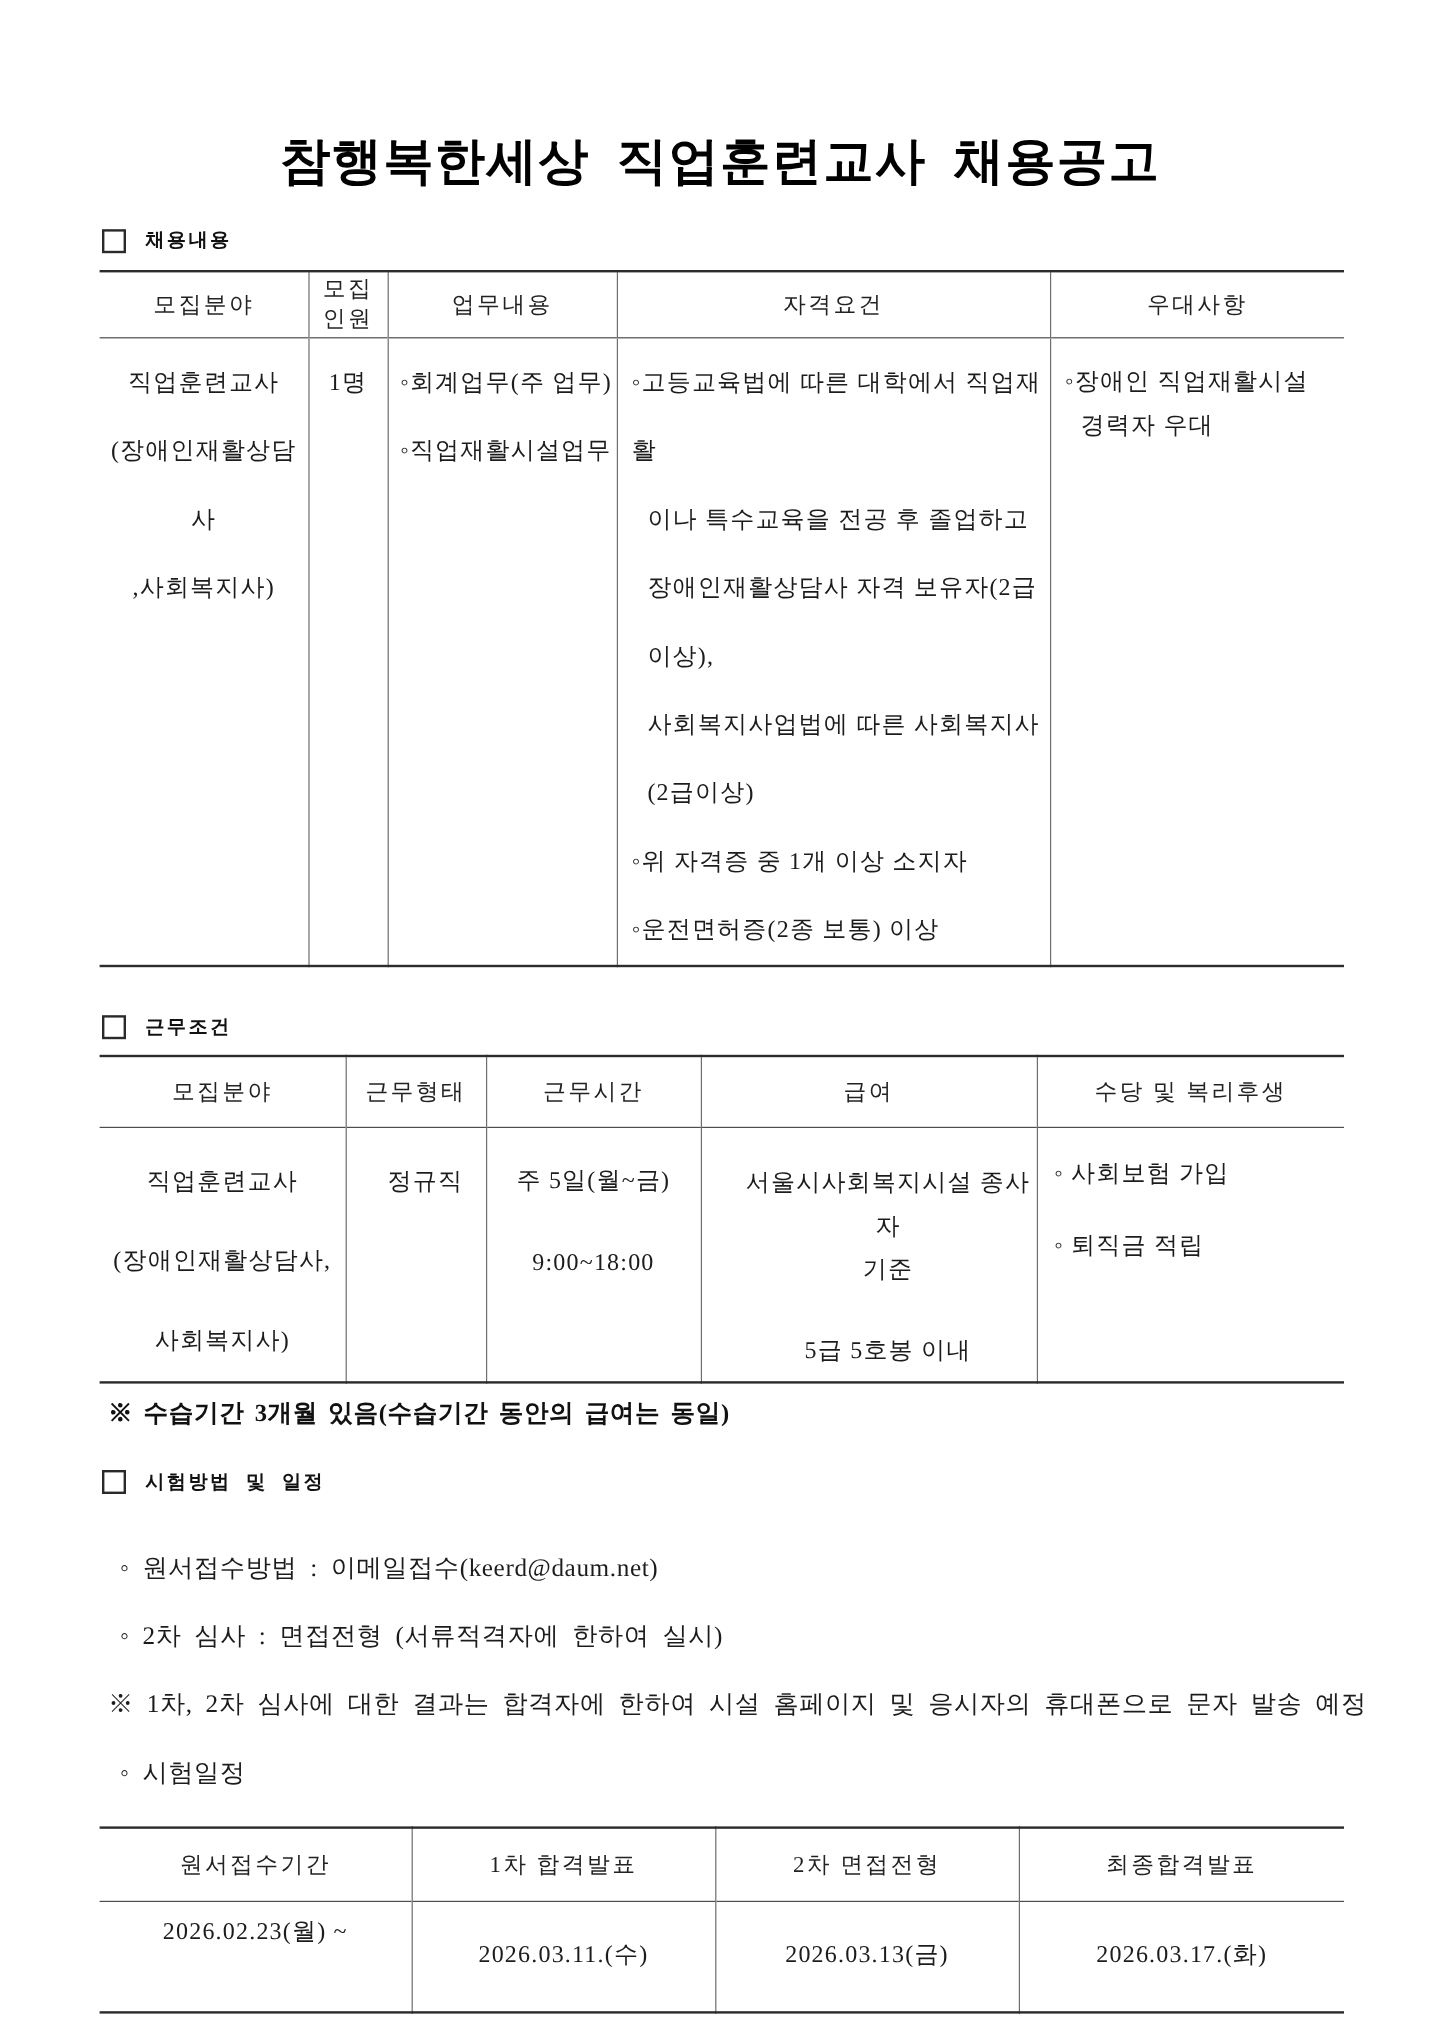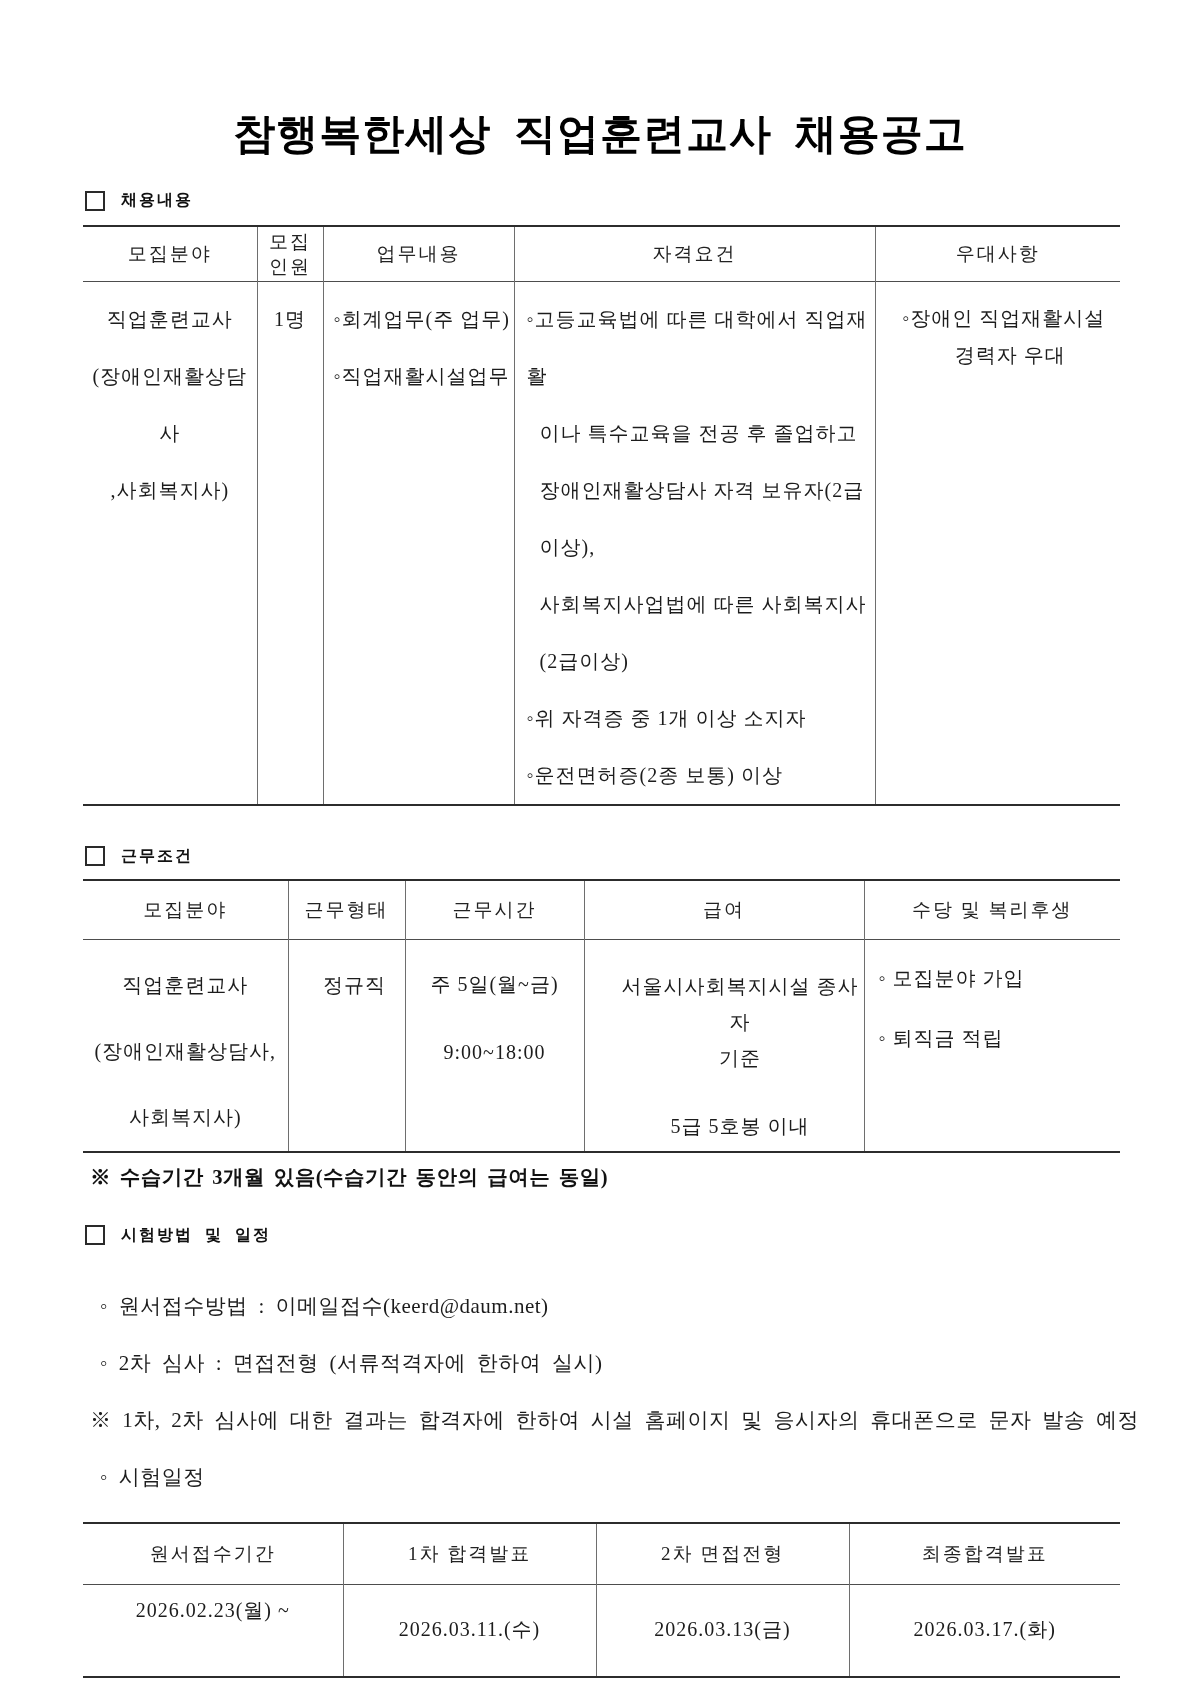--- a/index.html
+++ b/index.html
@@ -40,21 +40,21 @@
   .t1 .c-field  { text-align:center; padding-top:9px; }
   .t1 .c-field div { line-height:57px; }
   .t1 .c-count  { text-align:center; padding-top:9px; }
   .t1 .c-count div { line-height:57px; }
   .t1 .c-duties { padding:9px 0 0 10px; }
   .t1 .c-duties div { line-height:57px; }
   .t1 .c-qual   { padding:9px 0 0 12px; }
   .t1 .c-qual div { line-height:57px; }
   .t1 .c-qual div.ind { padding-left:13px; }
   .t1 .c-pref   { padding:18px 0 0 12px; }
-  .t1 .c-pref div { line-height:37px;text-align:center; }
+  .t1 .c-pref div { line-height:37px; }
   .t1 .c-pref div.ind { padding-left:13px; }
 
   
   .t2 { margin-top:12px; }
   .t2 thead tr { height:60px; }
   .t2 tbody tr { height:212px; }
   .t2 .c-field { text-align:center; padding-top:12px; }
   .t2 .c-field div { line-height:66px; }
   .t2 .c-type  { text-align:center; padding-top:12px; }
   .t2 .c-type div { line-height:66px;padding-left:16px; }
@@ -180,21 +180,21 @@
         <td class="c-hours">
           <div>주 5일(월~금)</div>
           <div>9:00~18:00</div>
         </td>
         <td class="c-salary">
           <div>서울시사회복지시설 종사자</div>
           <div>기준</div>
           <div class="gap">5급 5호봉 이내</div>
         </td>
         <td class="c-benefit">
-          <div>◦ 모집분야 가입</div>
+          <div>◦ 사회보험 가입</div>
           <div>◦ 퇴직금 적립</div>
         </td>
       </tr>
     </tbody>
   </table>
 
   <div class="note-bold">※ 수습기간 3개월 있음(수습기간 동안의 급여는 동일)</div>
 
   <div class="sec-heading sec-exam">
     <span class="sq"></span>

